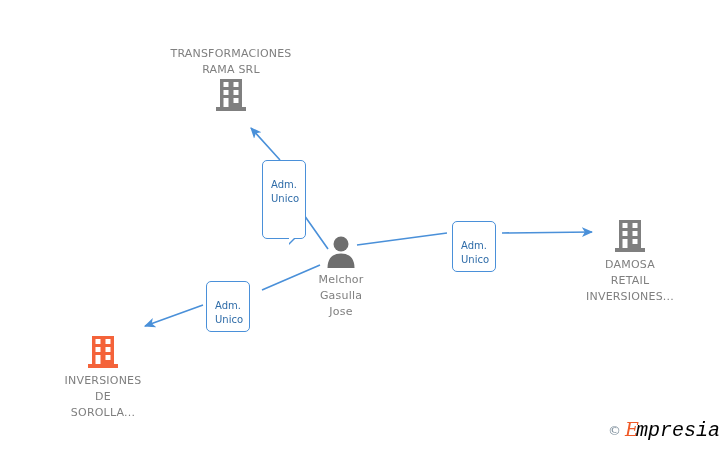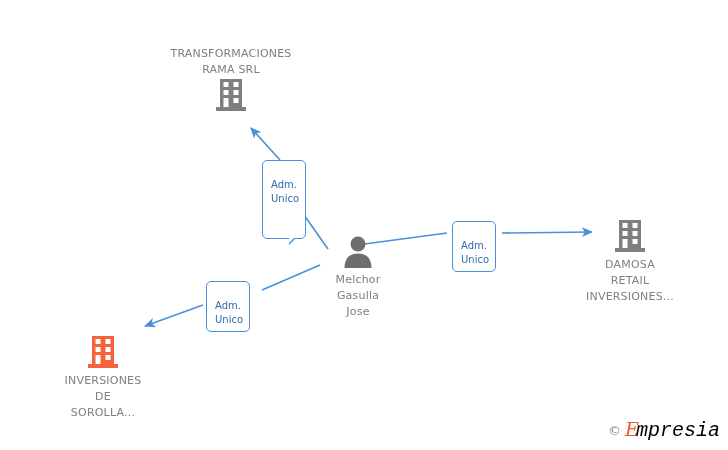--- a/index.html
+++ b/index.html
@@ -151,21 +151,21 @@
         <rect x="17.5" y="12" width="5" height="5" fill="#ffffff"></rect>
         <rect x="7.5" y="20" width="5" height="9" fill="#ffffff"></rect>
         <rect x="17.5" y="20" width="5" height="5" fill="#ffffff"></rect>
       </svg>
     </span>
     <div class="node-label" style="margin-top:4px;">INVERSIONES
 DE
 SOROLLA...</div>
   </div>
 
-  <div class="node" style="left:283px; top:235px;">
+  <div class="node" style="left:266px; top:235px;">
     <span class="icon-wrap">
       <svg width="34" height="34" viewBox="0 0 34 34" xmlns="http://www.w3.org/2000/svg">
         <circle cx="17" cy="9" r="7.5" fill="#6e6e6e"></circle>
         <path d="M 3.5 33 C 3.5 22.5 9.5 18.5 17 18.5 C 24.5 18.5 30.5 22.5 30.5 33 Z" fill="#6e6e6e"></path>
       </svg>
     </span>
     <div class="node-label" style="margin-top:3px;">Melchor
 Gasulla
 Jose</div>
   </div>

